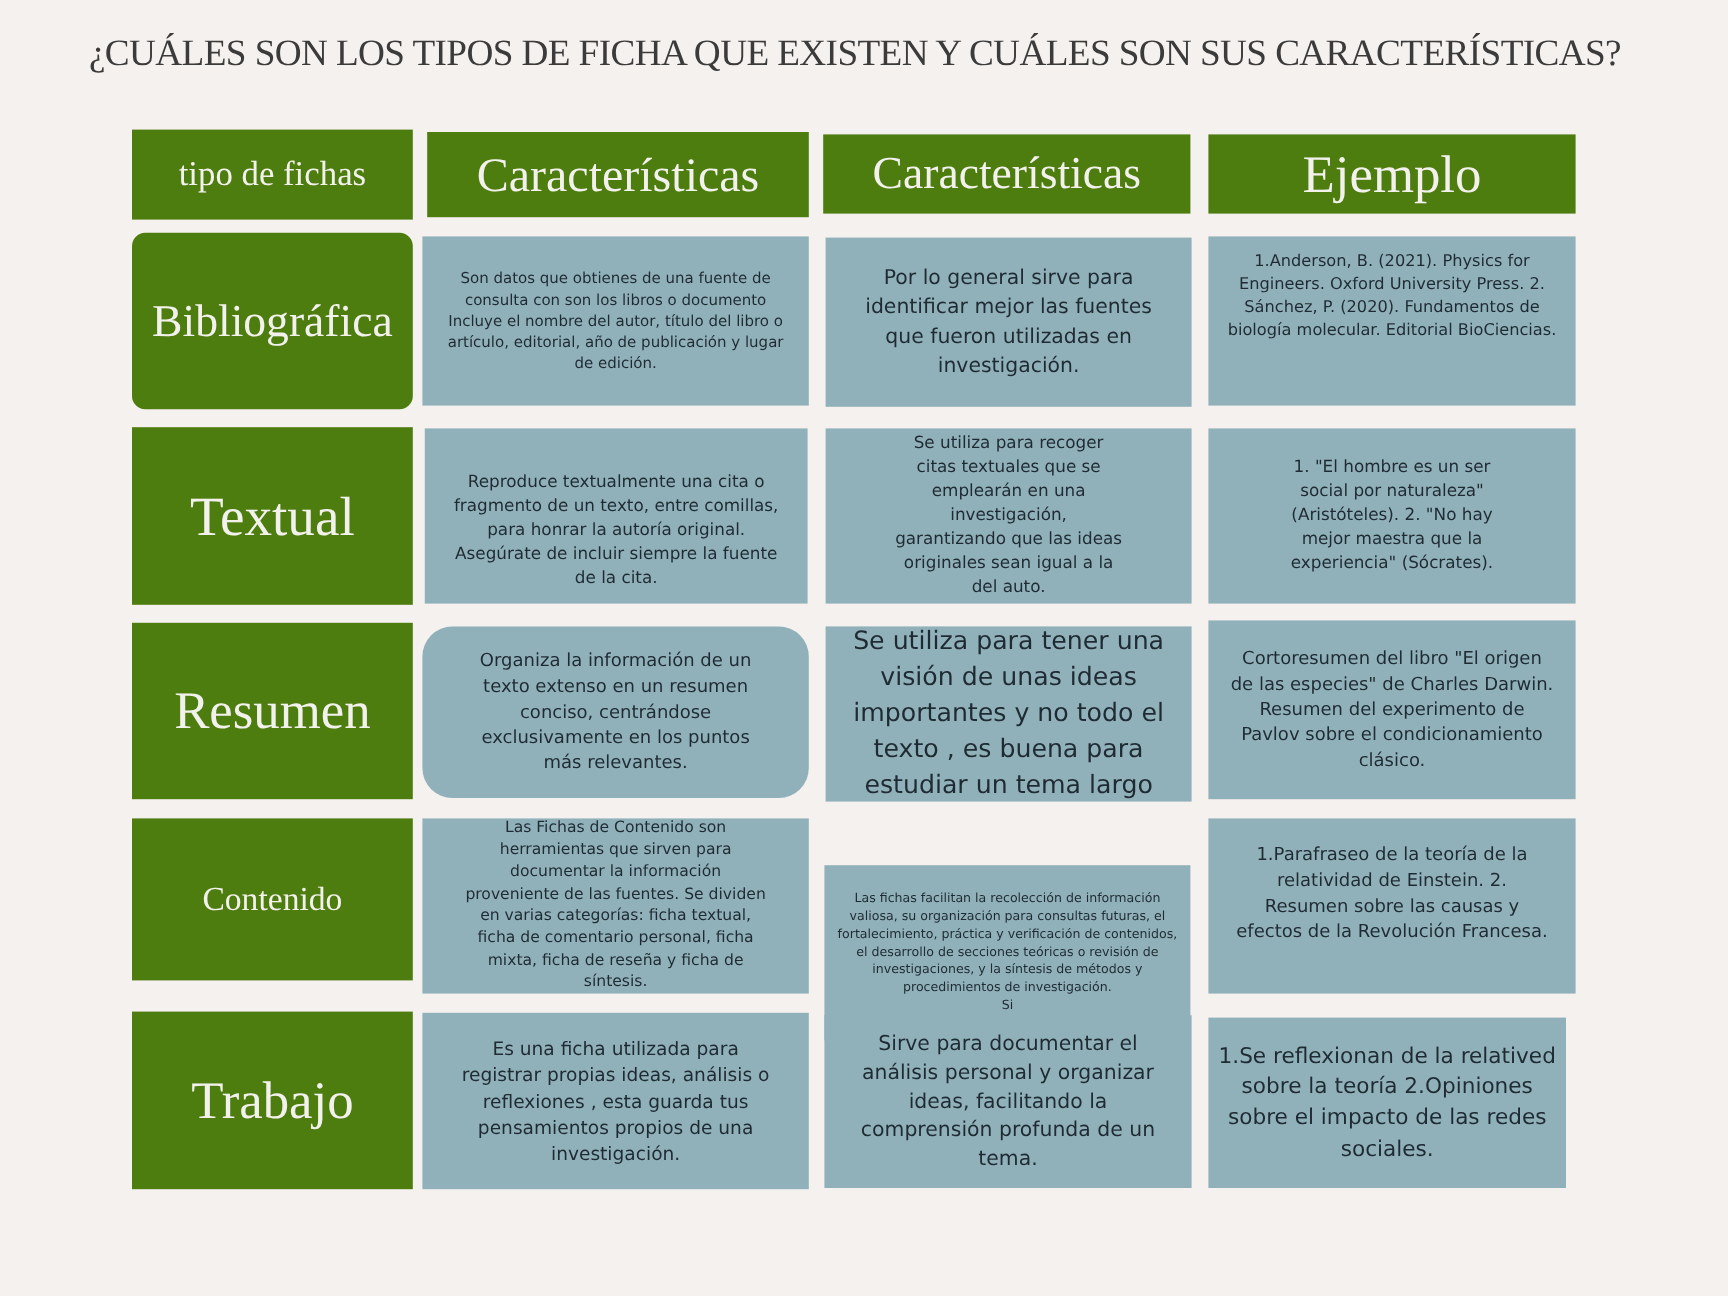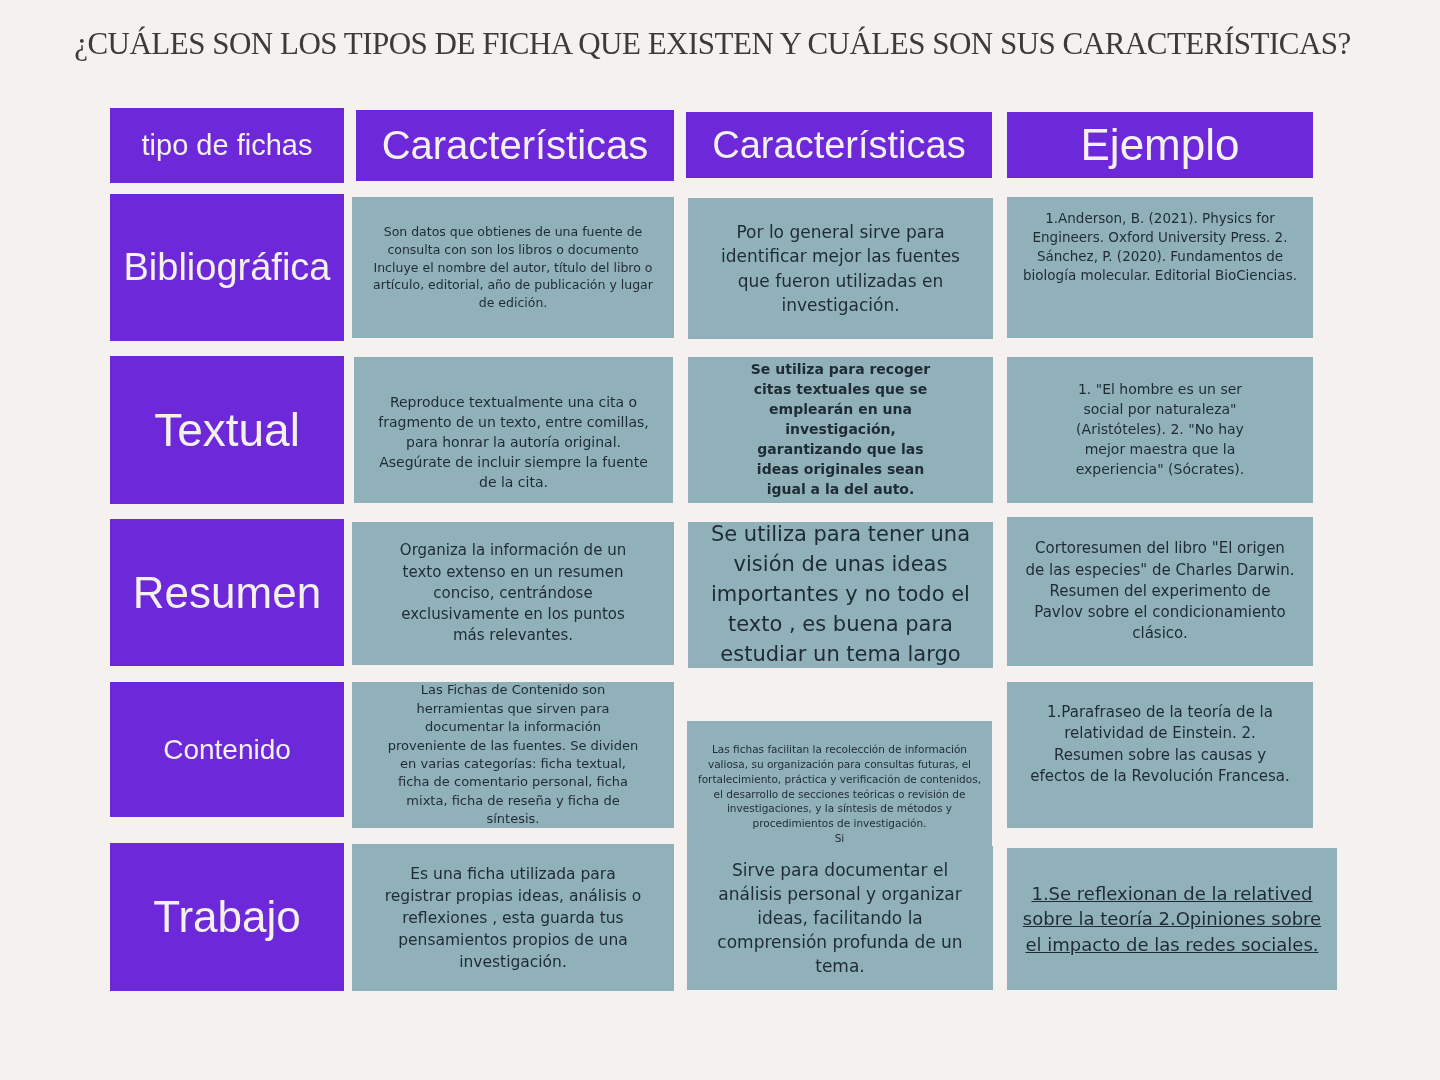--- a/index.html
+++ b/index.html
@@ -17,22 +17,22 @@
       font-size: 31px; letter-spacing: -0.5px;
       color: #3b3b3b;
       white-space: nowrap;
     }
     .box {
       position: absolute; box-sizing: border-box;
       display: flex; align-items: center; justify-content: center;
       text-align: center;
     }
     .dark {
-      background: #6d28d9; color: #f3f1ec;
-      font-family: Liberation Sans, sans-serif;
+      background: #4d7c0f; color: #f3f1ec;
+      font-family: Liberation Serif, serif;
     }
     .light {
       background: #91b1ba; color: #1f2b33;
       font-family: "DejaVu Sans", sans-serif;
       padding: 0 12px;
       line-height: 1.42;
     }
     .light span { display: block; }
   </style>
 </head>
@@ -46,50 +46,50 @@
 <div class="box dark" style="left:356px;top:110px;width:318px;height:71px;font-size:40px;">
   <span>Características</span>
 </div>
 <div class="box dark" style="left:686px;top:112px;width:306px;height:66px;font-size:38px;">
   <span>Características</span>
 </div>
 <div class="box dark" style="left:1007px;top:112px;width:306px;height:66px;font-size:44px;">
   <span>Ejemplo</span>
 </div>
 
-<div class="box dark" style="left:110px;top:194px;width:234px;height:147px;font-size:38px;">
+<div class="box dark" style="left:110px;top:194px;width:234px;height:147px;font-size:38px;border-radius:11px;">
   <span>Bibliográfica</span>
 </div>
 <div class="box light" style="left:352px;top:197px;width:322px;height:141px;font-size:12.5px;padding:0 18px;">
   <span>Son datos que obtienes de una fuente de consulta con son los libros  o documento Incluye el nombre del autor, título del libro o artículo, editorial, año de publicación y lugar de edición.</span>
 </div>
 <div class="box light" style="left:688px;top:198px;width:305px;height:141px;font-size:17px;padding:0 30px;">
   <span>Por lo general sirve para identificar mejor las fuentes que fueron utilizadas en investigación.</span>
 </div>
 <div class="box light" style="left:1007px;top:197px;width:306px;height:141px;font-size:13.5px;padding:0 2px;align-items:flex-start;padding-top:12px;">
   <span>1.Anderson, B. (2021). Physics for Engineers. Oxford University Press. 2. Sánchez, P. (2020). Fundamentos de biología molecular. Editorial BioCiencias.</span>
 </div>
 
 <div class="box dark" style="left:110px;top:356px;width:234px;height:148px;font-size:46px;">
   <span>Textual</span>
 </div>
 <div class="box light" style="left:354px;top:357px;width:319px;height:146px;font-size:14px;padding:26px 24px 0;">
   <span>Reproduce textualmente una cita o fragmento de un texto, entre comillas, para honrar la autoría original. Asegúrate de incluir siempre la fuente de la cita.</span>
 </div>
-<div class="box light" style="left:688px;top:357px;width:305px;height:146px;font-size:14px;padding:0 56px;font-weight:bold;">
+<div class="box light" style="left:688px;top:357px;width:305px;height:146px;font-size:14px;padding:0 56px;">
   <span>Se utiliza para recoger citas textuales que se emplearán en una investigación, garantizando que las ideas originales sean igual a la del auto.</span>
 </div>
 <div class="box light" style="left:1007px;top:357px;width:306px;height:146px;font-size:14px;padding:0 60px;">
   <span>1. "El hombre es un ser social por naturaleza" (Aristóteles). 2. "No hay mejor maestra que la experiencia" (Sócrates).</span>
 </div>
 
 <div class="box dark" style="left:110px;top:519px;width:234px;height:147px;font-size:44px;">
   <span>Resumen</span>
 </div>
-<div class="box light" style="left:352px;top:522px;width:322px;height:143px;font-size:15px;padding:0 32px;">
+<div class="box light" style="left:352px;top:522px;width:322px;height:143px;font-size:15px;padding:0 32px;border-radius:25px;">
   <span>Organiza la información de un texto extenso en un resumen conciso, centrándose exclusivamente en los puntos más relevantes.</span>
 </div>
 <div class="box light" style="left:688px;top:522px;width:305px;height:146px;font-size:21px;padding:12px 6px;">
   <span>Se utiliza para tener una visión de unas ideas importantes y no todo el texto , es buena para estudiar un tema largo</span>
 </div>
 <div class="box light" style="left:1007px;top:517px;width:306px;height:149px;font-size:15px;padding:0 18px;">
   <span>Cortoresumen del libro "El origen de las especies" de Charles Darwin. Resumen del experimento de Pavlov sobre el condicionamiento clásico.</span>
 </div>
 
 <div class="box dark" style="left:110px;top:682px;width:234px;height:135px;font-size:28px;">
@@ -108,15 +108,15 @@
 
 <div class="box dark" style="left:110px;top:843px;width:234px;height:148px;font-size:44px;">
   <span>Trabajo</span>
 </div>
 <div class="box light" style="left:352px;top:844px;width:322px;height:147px;font-size:15.5px;padding:0 28px;">
   <span>Es una ficha utilizada para registrar propias ideas, análisis o reflexiones , esta guarda tus pensamientos propios de una investigación.</span>
 </div>
 <div class="box light" style="left:687px;top:846px;width:306px;height:144px;font-size:17px;padding:0 28px;">
   <span>Sirve para documentar el análisis personal y organizar ideas, facilitando la comprensión profunda de un tema.</span>
 </div>
-<div class="box light" style="left:1007px;top:848px;width:330px;height:142px;font-size:18px;padding:0 8px;text-decoration:underline;">
+<div class="box light" style="left:1007px;top:848px;width:298px;height:142px;font-size:18px;padding:0 8px;">
   <span>1.Se reflexionan de la relatived sobre la teoría 2.Opiniones sobre el impacto de las redes sociales.</span>
 </div>
 
 </body></html>

